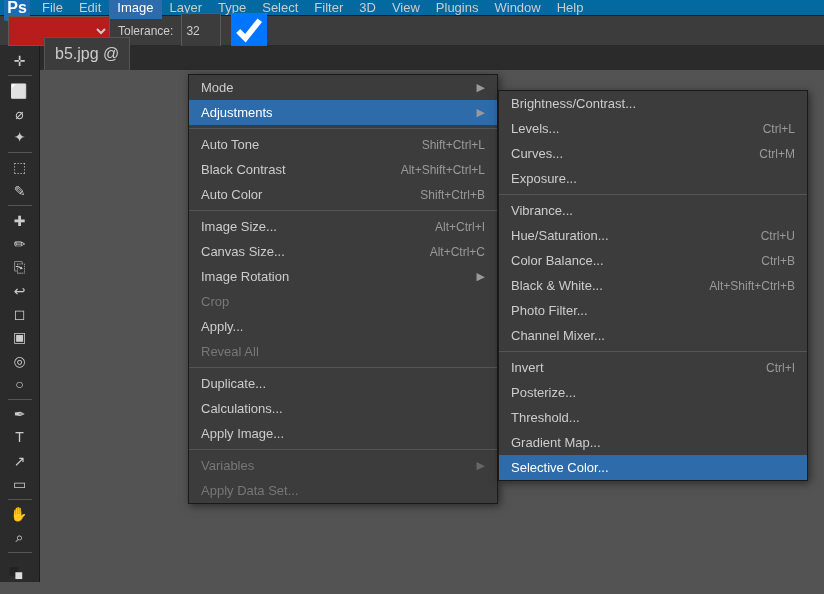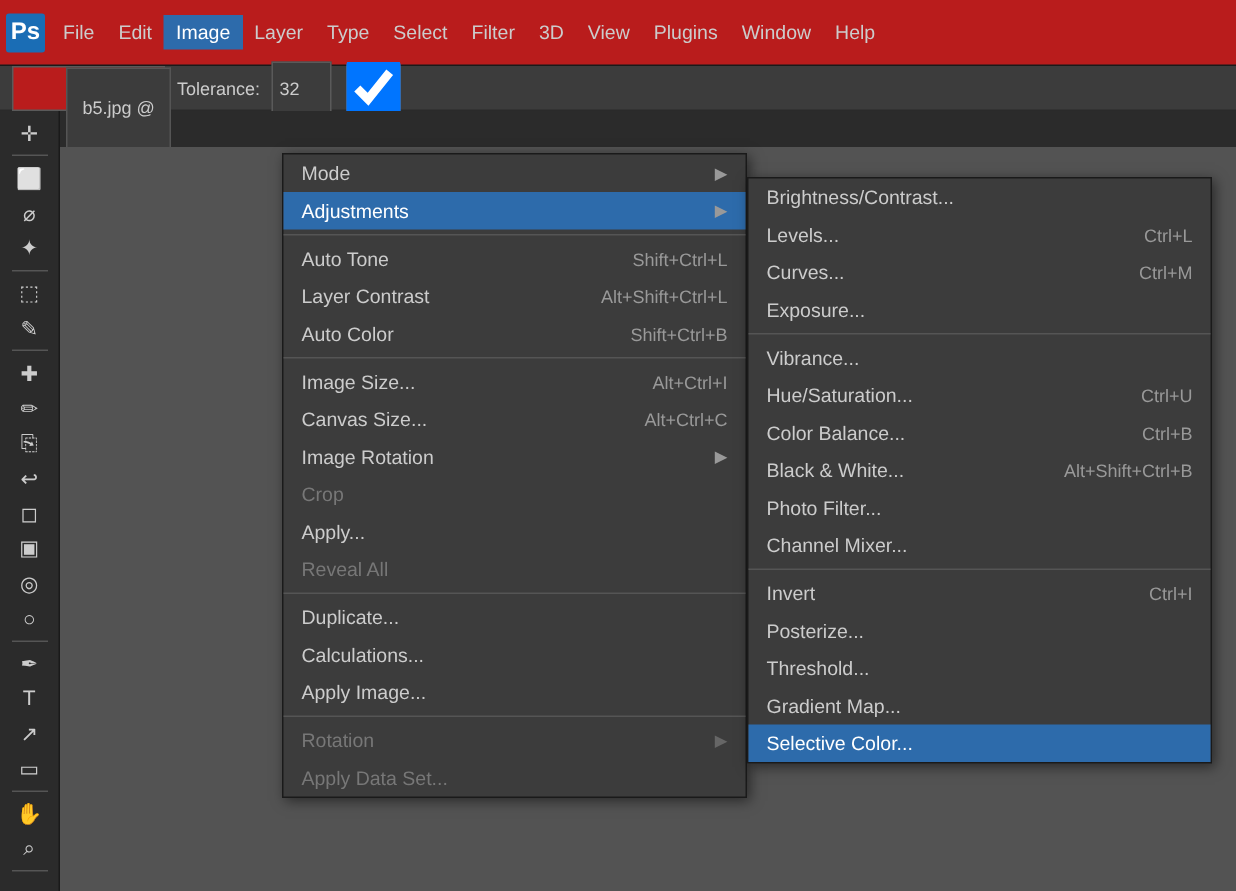--- a/index.html
+++ b/index.html
@@ -11,22 +11,22 @@
       font-size: 13px;
       color: #ccc;
       overflow: hidden;
       position: relative;
     }
 
     
     .menubar {
       display: flex;
       align-items: center;
-      background: #b91c1c;
-      height: 44px;
+      background: #0369a1;
+      height: 16px;
       padding: 0 4px;
       border-bottom: 1px solid #1a1a1a;
     }
     .menubar-item {
       padding: 4px 8px;
       color: #ccc;
       cursor: pointer;
       font-size: 13px;
     }
     .menubar-item:hover, .menubar-item.active {
@@ -120,22 +120,22 @@
       height: 24px;
       display: flex;
       align-items: flex-end;
       padding-left: 4px;
     }
     .tab {
       background: #3c3c3c;
       border-top: 1px solid #555;
       border-left: 1px solid #555;
       border-right: 1px solid #555;
-      padding: 19px 10px;
-      font-size: 12px;
+      padding: 7px 10px;
+      font-size: 16px;
       color: #ccc;
       cursor: pointer;
     }
 
     
     .image-menu {
       position: absolute;
       top: 28px;
       left: 148px;
       background: #3c3c3c;
@@ -285,21 +285,21 @@
         <span class="arrow">▶</span>
       </div>
       <div class="menu-separator"></div>
 
       <div class="menu-item">
         <span>Auto Tone</span>
         <span class="shortcut">Shift+Ctrl+L</span>
       </div>
 
       <div class="menu-item">
-        <span>Layer Contrast</span>
+        <span>Black Contrast</span>
         <span class="shortcut">Alt+Shift+Ctrl+L</span>
       </div>
 
       <div class="menu-item">
         <span>Auto Color</span>
         <span class="shortcut">Shift+Ctrl+B</span>
       </div>
       <div class="menu-separator"></div>
 
       <div class="menu-item">
@@ -337,21 +337,21 @@
       <div class="menu-item">
         <span>Calculations...</span>
       </div>
 
       <div class="menu-item">
         <span>Apply Image...</span>
       </div>
       <div class="menu-separator"></div>
 
       <div class="menu-item disabled">
-        <span>Rotation</span>
+        <span>Variables</span>
         <span class="arrow" style="color:#666;">▶</span>
       </div>
 
       <div class="menu-item disabled">
         <span>Apply Data Set...</span>
       </div>
     </div>
 
     <div class="adjustments-submenu">
 

